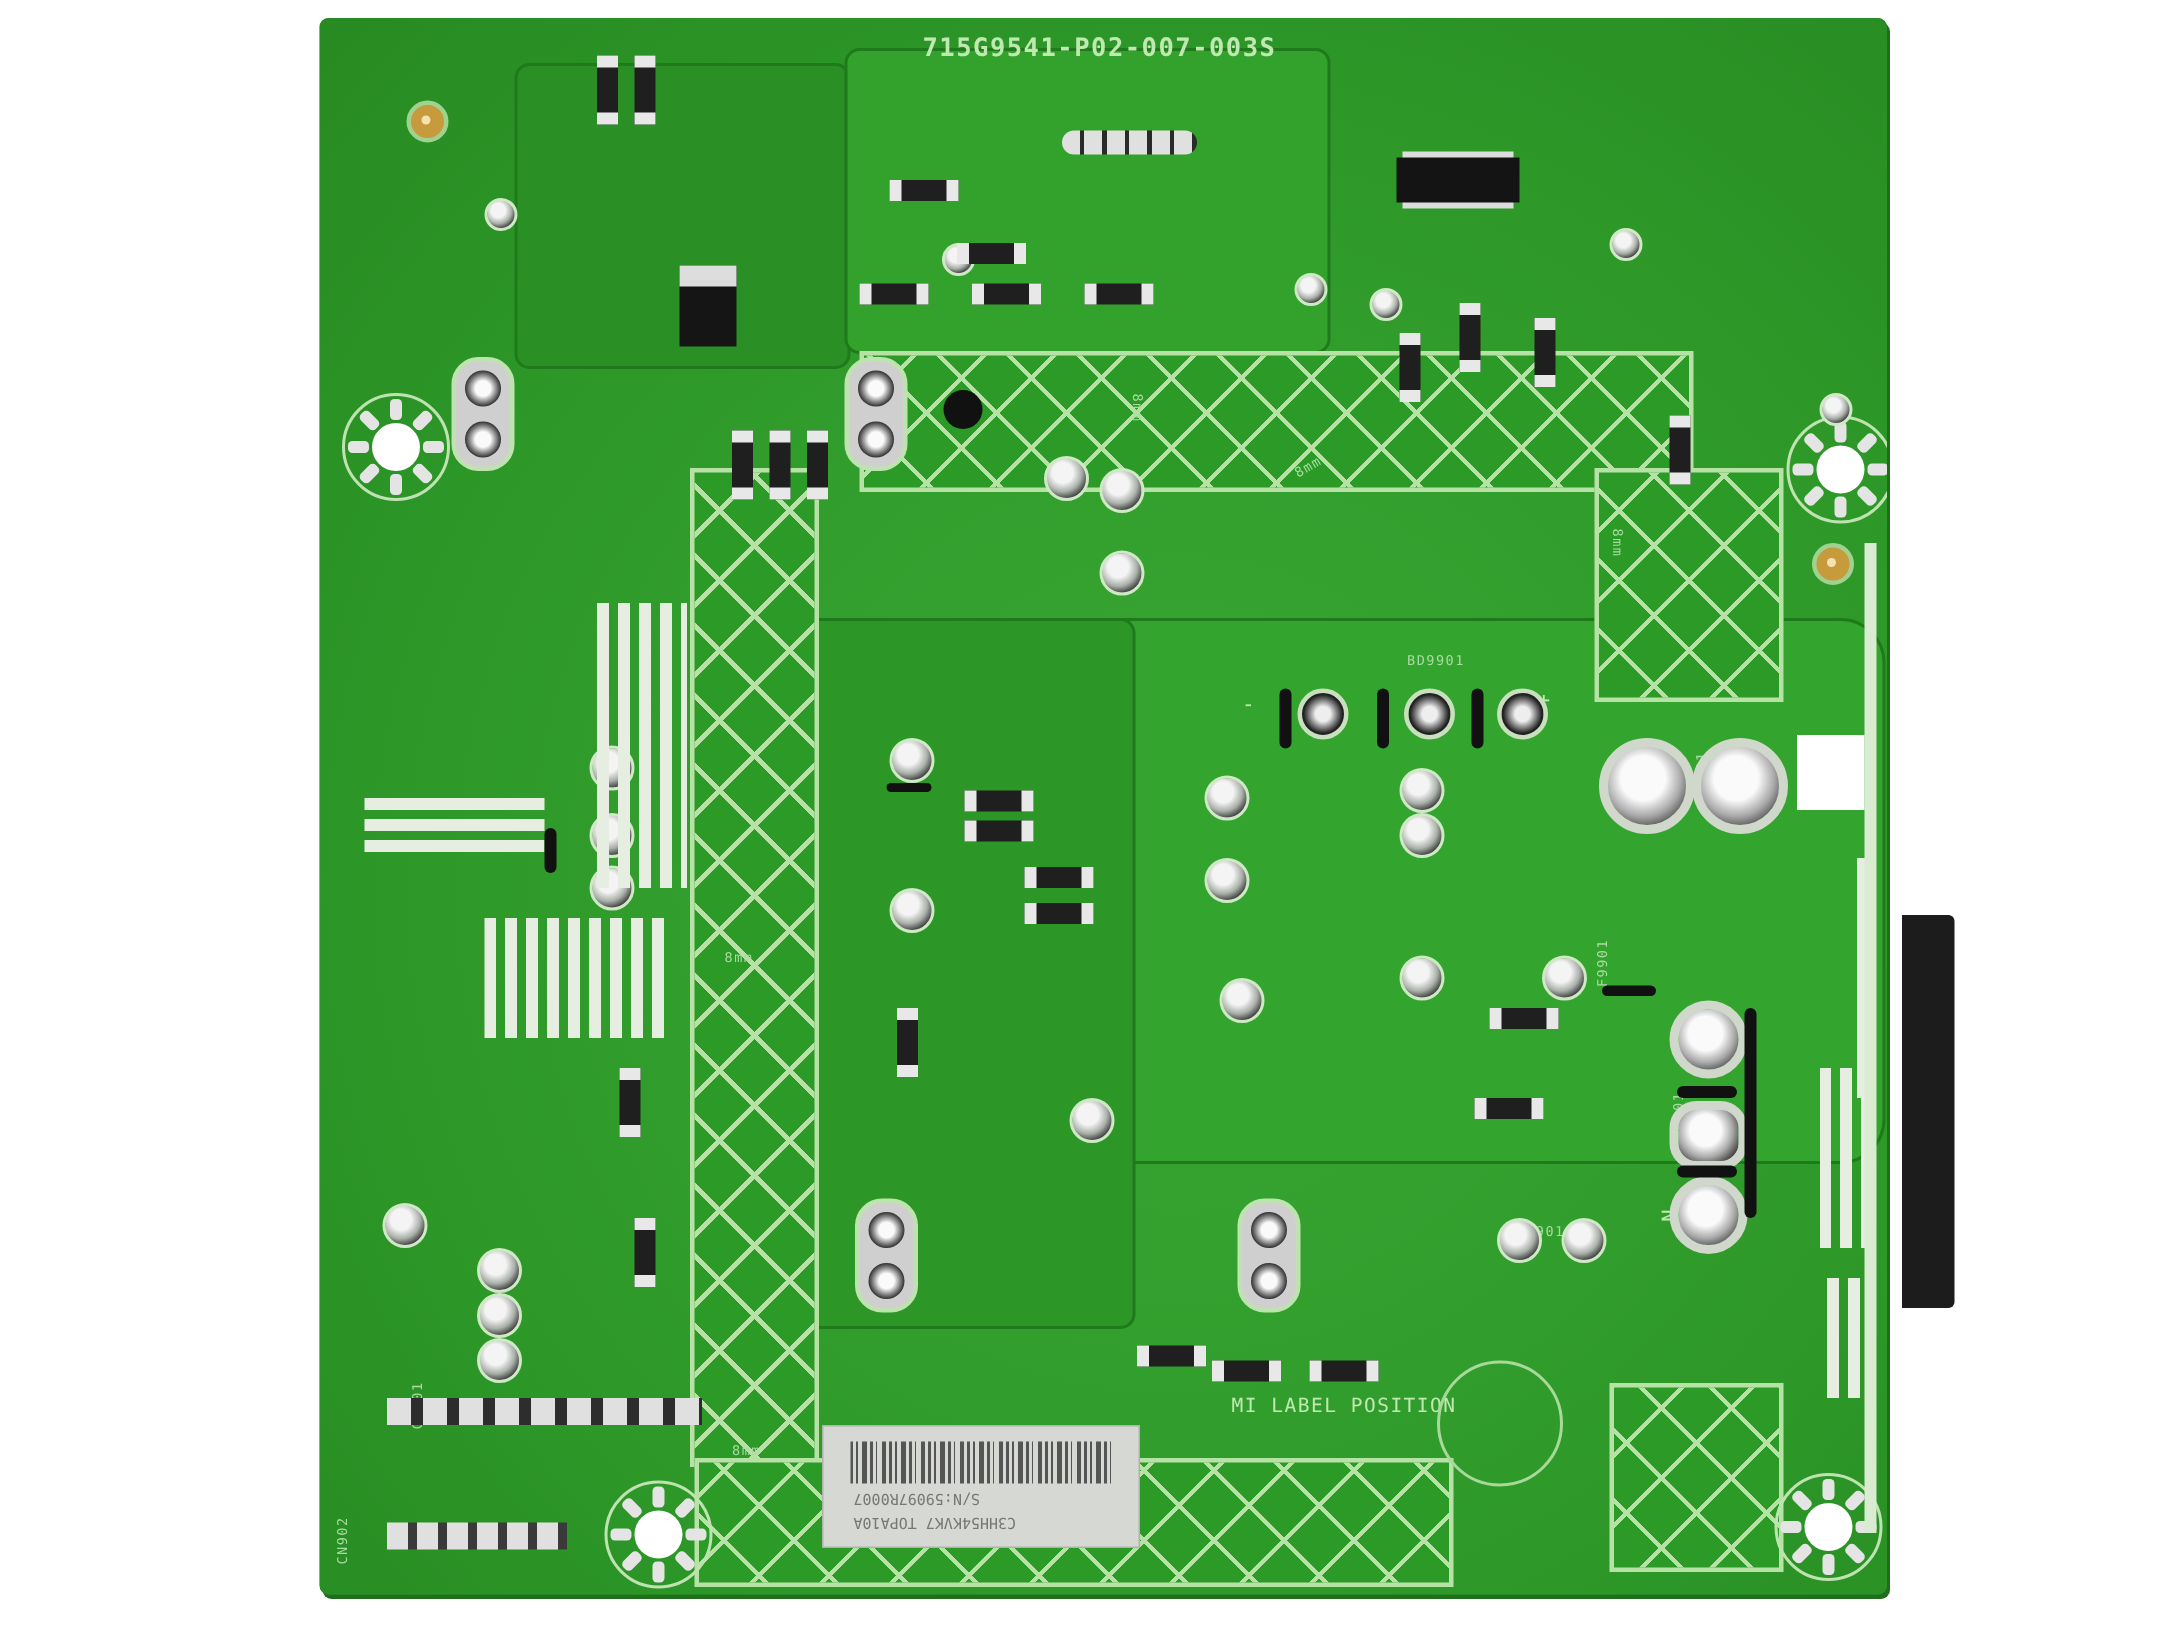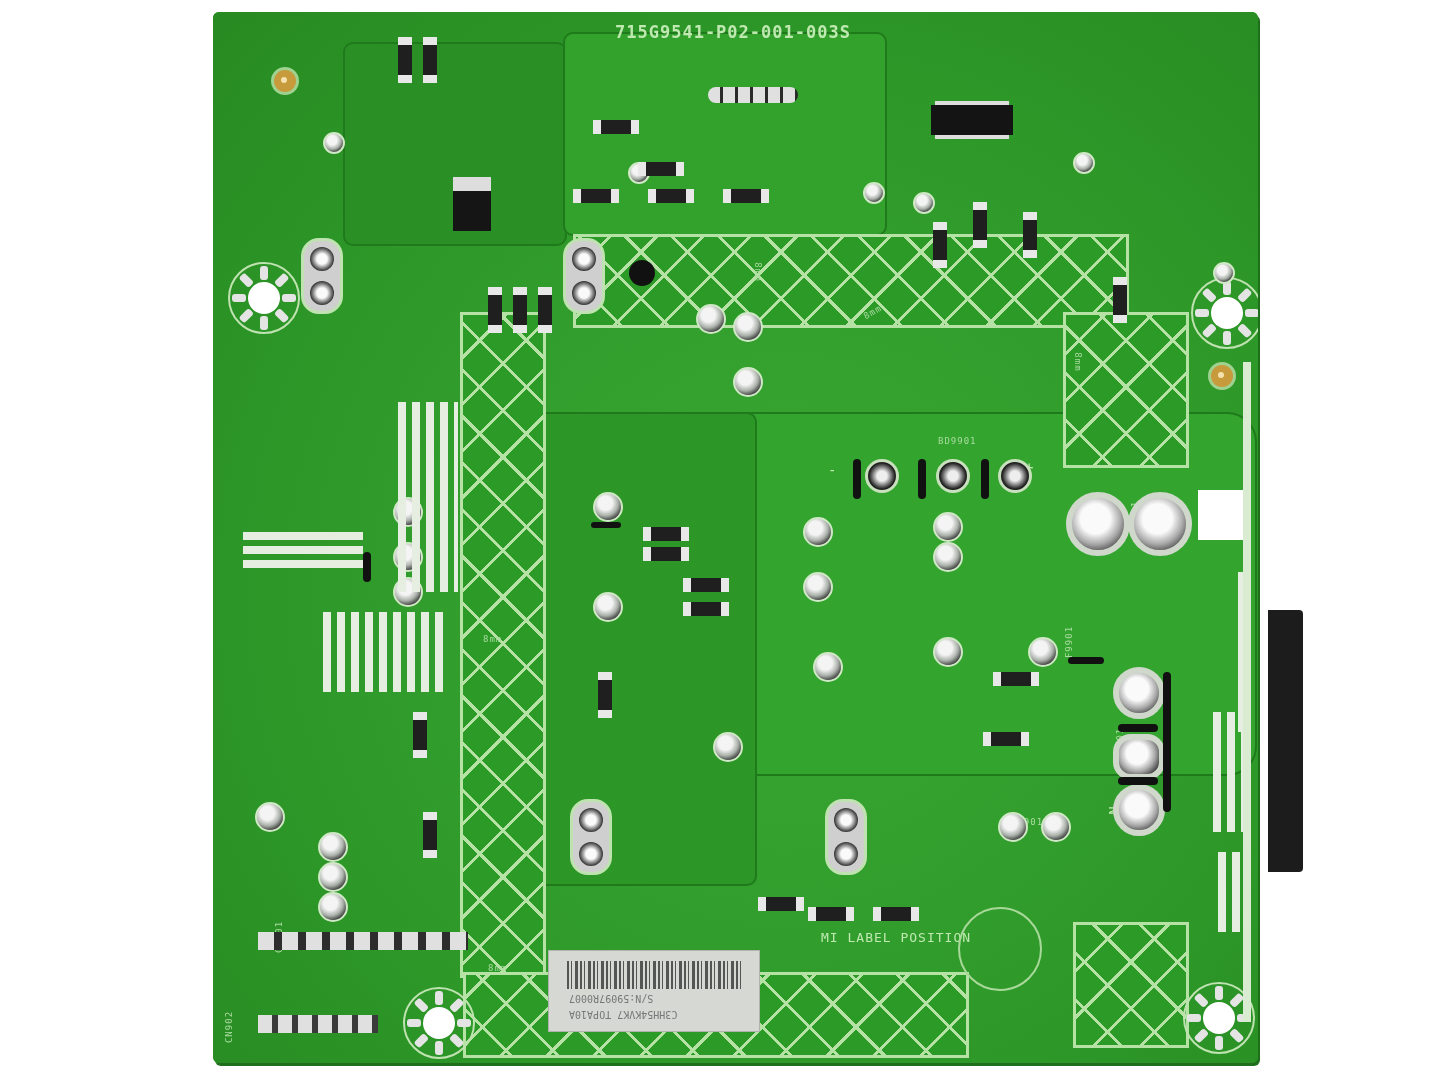--- a/index.html
+++ b/index.html
@@ -59,21 +59,21 @@
   <div class="zone" style="left:350px;top:20px;width:320px;height:200px;border-color:#1e7a1a;background:#33a22d;"></div>
   <div class="zone" style="left:440px;top:400px;width:600px;height:360px;background:#33a52e;border-radius:30px;"></div>
   <div class="zone dark" style="left:320px;top:400px;width:220px;height:470px;background:#2c9727;"></div>
 
   <div class="hatch" style="left:247px;top:300px;width:80px;height:660px;transform:skewY(0deg);"></div>
   <div class="hatch" style="left:360px;top:222px;width:550px;height:88px;"></div>
   <div class="hatch" style="left:850px;top:300px;width:120px;height:150px;"></div>
   <div class="hatch" style="left:250px;top:960px;width:500px;height:80px;"></div>
   <div class="hatch" style="left:860px;top:910px;width:110px;height:120px;"></div>
 
-  <div class="silk part-no" style="left:402px;top:10px;">715G9541-P02-001-003S</div>
+  <div class="silk part-no" style="left:402px;top:10px;">715G9541-P02-007-003S</div>
   <div class="silk" style="left:608px;top:918px;font-size:13px;">MI LABEL POSITION</div>
   <div class="silk small" style="left:725px;top:424px;">BD9901</div>
   <div class="silk small" style="left:906px;top:500px;transform:rotate(-90deg);">SW901</div>
   <div class="silk small" style="left:888px;top:730px;transform:rotate(-90deg);">CN9901</div>
   <div class="silk small" style="left:50px;top:920px;transform:rotate(-90deg);">CN901</div>
   <div class="silk small" style="left:0px;top:1010px;transform:rotate(-90deg);">CN902</div>
   <div class="silk small" style="left:798px;top:805px;">TH901A</div>
   <div class="silk small" style="left:840px;top:625px;transform:rotate(-90deg);">F9901</div>
   <div class="silk" style="left:896px;top:790px;font-size:14px;transform:rotate(-90deg);">N</div>
   <div class="silk" style="left:812px;top:447px;font-size:14px;">+</div>

